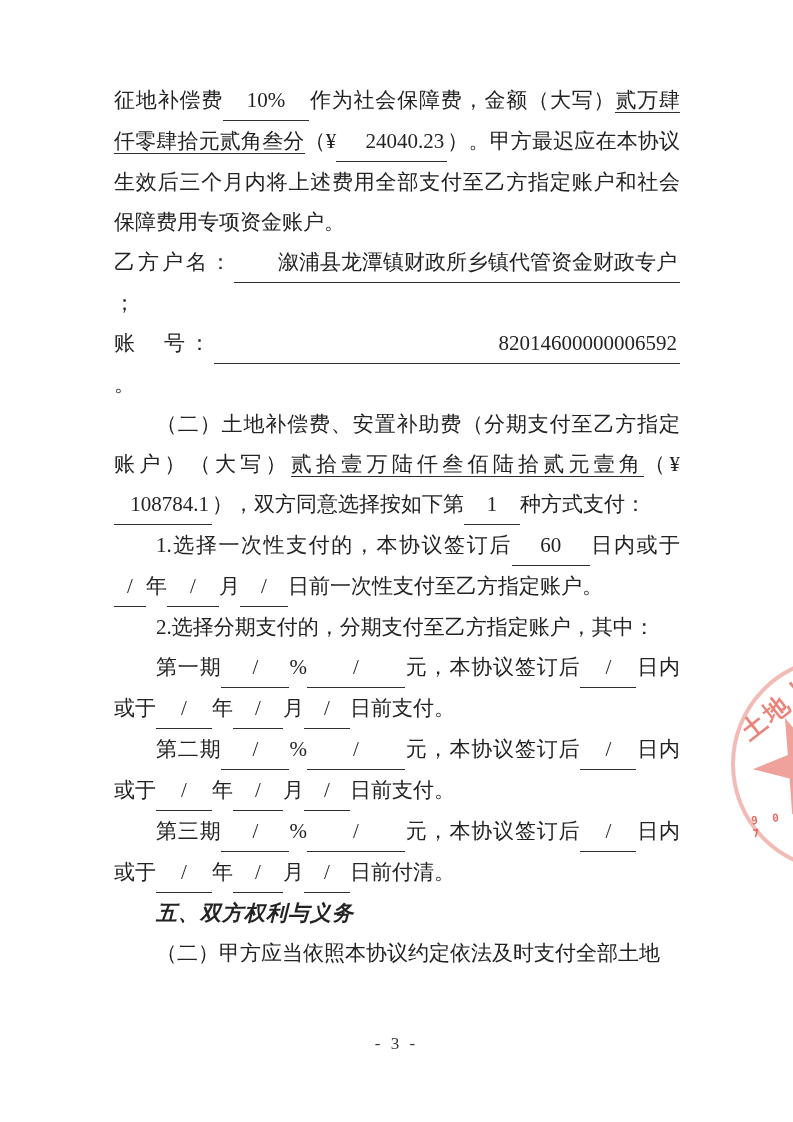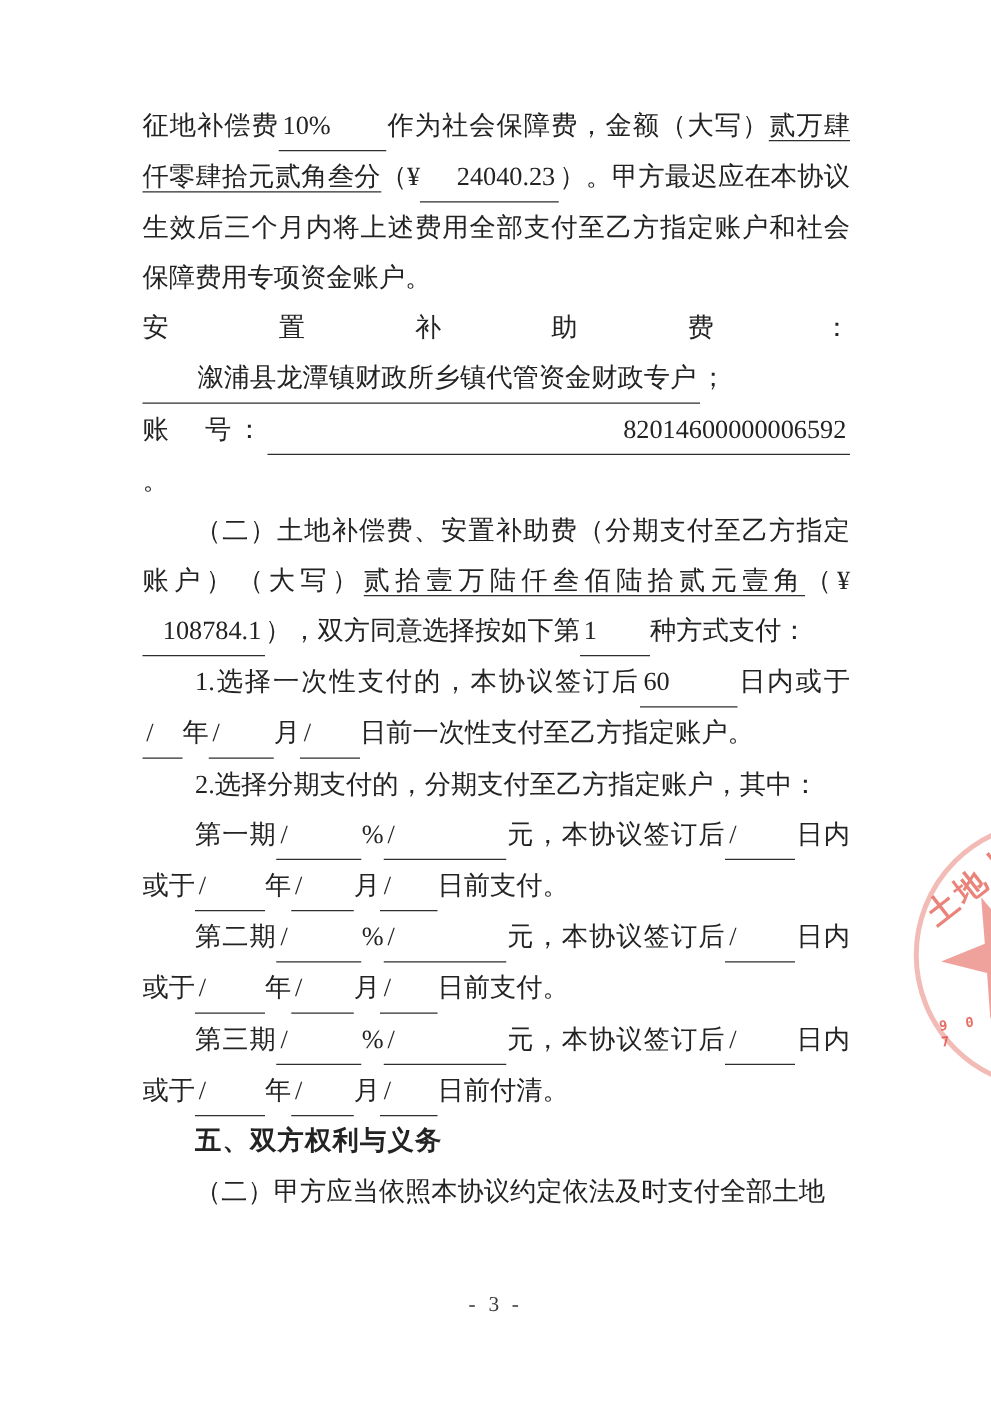--- a/index.html
+++ b/index.html
@@ -2,23 +2,23 @@
 <html style="--stamp-color: #e25549;"><head>
 <meta charset="utf-8">
 <style>
   html,body{margin:0;padding:0;}
   body{width:793px;height:1122px;background:#ffffff;position:relative;overflow:hidden;
        font-family:"Liberation Serif","DejaVu Serif",serif;color:#232323;}
   .page{position:absolute;inset:0;overflow:hidden;background:#ffffff;}
   .content{position:absolute;left:114px;top:80px;width:566px;}
   .para{font-size:21px;line-height:40px;text-align:justify;margin:0;}
   .para.indent{text-indent:2em;}
-  .para.bold{font-weight:bold;font-family:"Liberation Sans","DejaVu Sans",sans-serif;letter-spacing:1px;}
+  .para.bold{font-weight:bold;font-family:"Liberation Sans","DejaVu Sans",sans-serif;letter-spacing:1px;font-style:italic;}
   .fill{border-bottom:1.6px solid #2e2e2e;white-space:pre-wrap;}
-  .fill.block{display:inline-block;white-space:pre;text-indent:0;padding:0 3px;}
+  .fill.block{display:inline-block;white-space:pre;text-align:center;text-indent:0;padding:0 3px;}
   .fill.left{text-align:right;}
   .footer{position:absolute;left:0;top:1034px;width:793px;text-align:center;
           font-size:17px;letter-spacing:3px;color:#3a3a3a;}
   .stamp{position:absolute;left:0;top:0;width:793px;height:1122px;pointer-events:none;}
   .stamp-circle{position:absolute;left:731px;top:656px;width:208px;height:208px;border-radius:50%;
                 border:4px solid var(--stamp-color,#e25549);opacity:.40;}
   .stamp-text{position:absolute;left:735px;top:692px;font-size:25px;font-weight:bold;
               color:var(--stamp-color,#e25549);opacity:.72;transform:rotate(-38deg);
               font-family:"Liberation Sans","DejaVu Sans",sans-serif;letter-spacing:3px;white-space:nowrap;}
   .stamp-star{position:absolute;left:753px;top:714px;width:102px;height:102px;
@@ -28,21 +28,21 @@
                 color:var(--stamp-color,#e25549);opacity:.85;transform:rotate(-7deg);
                 font-family:"DejaVu Sans Mono","Liberation Mono",monospace;font-weight:bold;}
 </style>
 </head>
 <body>
 
 <div class="page">
 
   <div class="content">
       <p class="para"><span class="txt">征地补偿费</span><span class="fill block" style="min-width: 80px;">10%</span><span class="txt">作为社会保障费，金额（大写）</span><span class="fill">贰万肆仟零肆拾元贰角叁分</span><span class="txt">（¥</span><span class="fill block left" style="min-width: 105px;">24040.23</span><span class="txt">）。甲方最迟应在本协议生效后三个月内将上述费用全部支付至乙方指定账户和社会保障费用专项资金账户。</span></p>
-      <p class="para"><span class="txt">安置补助费：</span><span class="fill block left" style="min-width: 440px;">溆浦县龙潭镇财政所乡镇代管资金财政专户</span><span class="txt">；</span></p>
+      <p class="para"><span class="txt">乙方户名：</span><span class="fill block left" style="min-width: 440px;">溆浦县龙潭镇财政所乡镇代管资金财政专户</span><span class="txt">；</span></p>
       <p class="para"><span class="txt">账　号：</span><span class="fill block left" style="min-width: 460px;"> 82014600000006592</span><span class="txt">。</span></p>
       <p class="para indent"><span class="txt">（二）土地补偿费、安置补助费（分期支付至乙方指定账户）（大写）</span><span class="fill">贰拾壹万陆仟叁佰陆拾贰元壹角</span><span class="txt">（¥</span><span class="fill block left" style="min-width: 92px;">108784.1</span><span class="txt">），双方同意选择按如下第</span><span class="fill block" style="min-width: 50px;">1</span><span class="txt">种方式支付：</span></p>
       <p class="para indent"><span class="txt">1.选择一次性支付的，本协议签订后</span><span class="fill block" style="min-width: 72px;">60</span><span class="txt">日内或于</span><span class="fill block" style="min-width: 26px;">/</span><span class="txt">年</span><span class="fill block" style="min-width: 46px;">/</span><span class="txt">月</span><span class="fill block" style="min-width: 42px;">/</span><span class="txt">日前一次性支付至乙方指定账户。</span></p>
       <p class="para indent"><span class="txt">2.选择分期支付的，分期支付至乙方指定账户，其中：</span></p>
       <p class="para indent"><span class="txt">第一期</span><span class="fill block" style="min-width: 62px;">/</span><span class="txt">%</span><span class="fill block" style="min-width: 92px;">/</span><span class="txt">元，本协议签订后</span><span class="fill block" style="min-width: 50px;">/</span><span class="txt">日内或于</span><span class="fill block" style="min-width: 50px;">/</span><span class="txt">年</span><span class="fill block" style="min-width: 44px;">/</span><span class="txt">月</span><span class="fill block" style="min-width: 40px;">/</span><span class="txt">日前支付。</span></p>
       <p class="para indent"><span class="txt">第二期</span><span class="fill block" style="min-width: 62px;">/</span><span class="txt">%</span><span class="fill block" style="min-width: 92px;">/</span><span class="txt">元，本协议签订后</span><span class="fill block" style="min-width: 50px;">/</span><span class="txt">日内或于</span><span class="fill block" style="min-width: 50px;">/</span><span class="txt">年</span><span class="fill block" style="min-width: 44px;">/</span><span class="txt">月</span><span class="fill block" style="min-width: 40px;">/</span><span class="txt">日前支付。</span></p>
       <p class="para indent"><span class="txt">第三期</span><span class="fill block" style="min-width: 62px;">/</span><span class="txt">%</span><span class="fill block" style="min-width: 92px;">/</span><span class="txt">元，本协议签订后</span><span class="fill block" style="min-width: 50px;">/</span><span class="txt">日内或于</span><span class="fill block" style="min-width: 50px;">/</span><span class="txt">年</span><span class="fill block" style="min-width: 44px;">/</span><span class="txt">月</span><span class="fill block" style="min-width: 40px;">/</span><span class="txt">日前付清。</span></p>
       <p class="para indent bold"><span class="txt">五、双方权利与义务</span></p>
       <p class="para indent"><span class="txt">（二）甲方应当依照本协议约定依法及时支付全部土地</span></p>
     </div>

